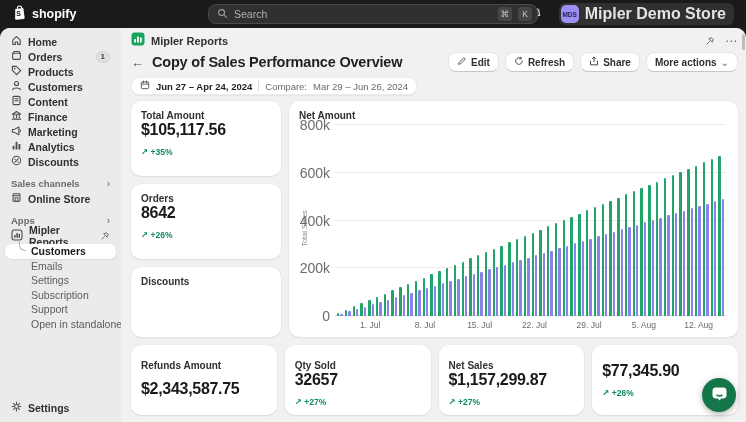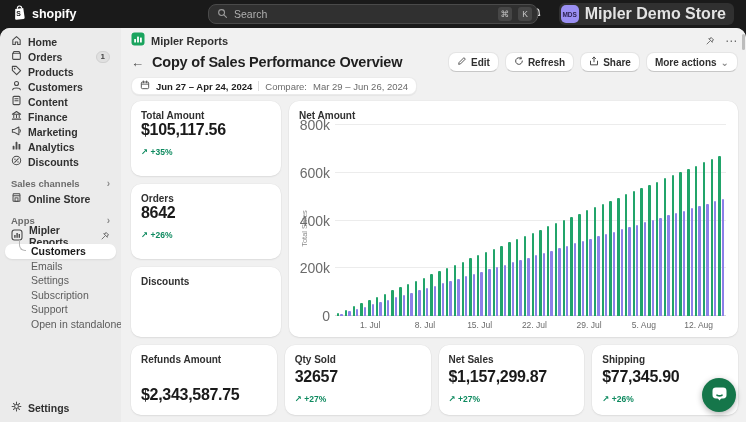--- a/index.html
+++ b/index.html
@@ -57,21 +57,21 @@
   
   .grid { display:flex; gap:8px; margin-top:6px; height:236px; }
   .kpi-col { width:150px; display:flex; flex-direction:column; gap:8px; flex-shrink:0; }
   .card { background:#fff; border-radius:10px; box-shadow:0 1px 2px rgba(0,0,0,.07), 0 0 0 0.5px rgba(0,0,0,.04); }
   .kpi-card { flex:1; padding:9px 10px; display:flex; flex-direction:column; }
   .kpi-title { font-size:10px; font-weight:700; color:#303030; }
   .kpi-value-block { margin-top:auto; margin-bottom:10px; }
   .kpi-value { font-size:16px; font-weight:700; color:#1a1a1a; letter-spacing:-.3px; }
   .kpi-delta { margin-top:8px; font-size:8.5px; font-weight:700; color:#0e8a5f; }
   .bottom-row { display:flex; gap:8px; margin-top:8px; height:70px; }
-  .bottom-card { flex:1; padding:9px 10px; display:flex; flex-direction:column; }
+  .bottom-card { flex:1; padding:15px 10px; display:flex; flex-direction:column; }
   .bottom-card .kpi-value-block { margin-bottom:2px; }
 
   
   .chart-card { flex:1; padding:9px 12px 6px 10px; display:flex; flex-direction:column; }
   .chart-title { font-size:10px; font-weight:700; color:#303030; }
   .chart-body { flex:1; display:flex; margin-top:4px; }
   .chart-ylabel { width:10px; display:flex; align-items:center; justify-content:center; }
   .chart-ylabel span { transform:rotate(-90deg); white-space:nowrap; font-size:7.5px; color:#8a8a8a; }
   .chart-yticks { width:26px; position:relative; margin-bottom:15px; }
   .chart-yticks span { position:absolute; right:5px; transform:translateY(50%); font-size:14px; color:#6b6b6b; }
@@ -631,21 +631,20 @@
           </div>
         </div>
         <div class="card bottom-card">
           <div class="kpi-title">Net Sales</div>
           <div class="kpi-value-block">
             <div class="kpi-value">$1,157,299.87</div>
             <div class="kpi-delta">↗ +27%</div>
           </div>
         </div>
         <div class="card bottom-card">
-          <div class="kpi-title">Shipping</div>
           <div class="kpi-value-block">
             <div class="kpi-value">$77,345.90</div>
             <div class="kpi-delta">↗ +26%</div>
           </div>
         </div>
       </div>
 
       <div class="scrollbar-thumb"></div>
     </main>
   </div>

